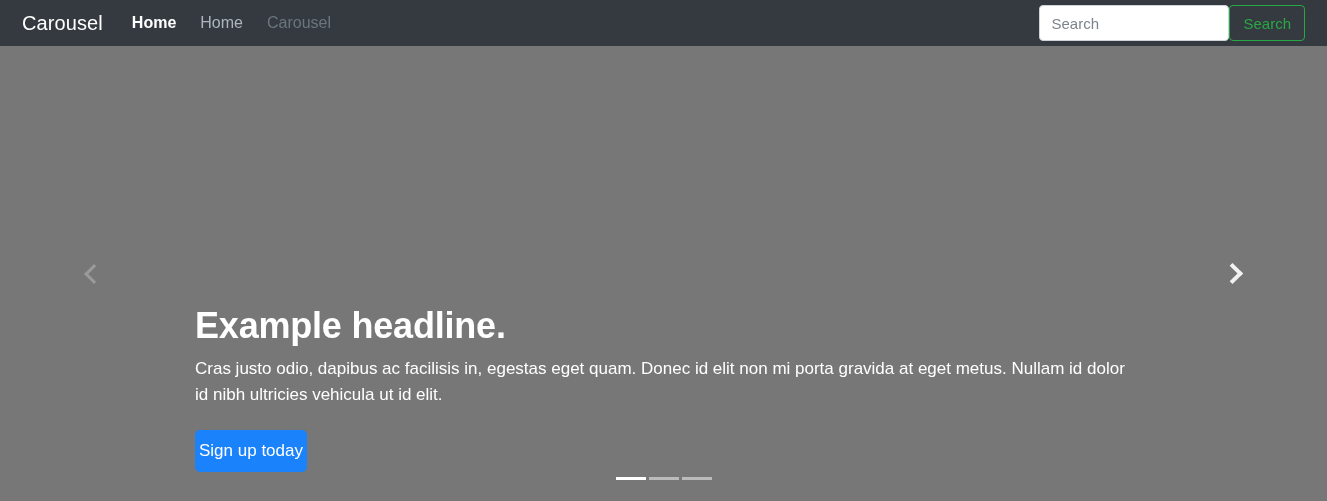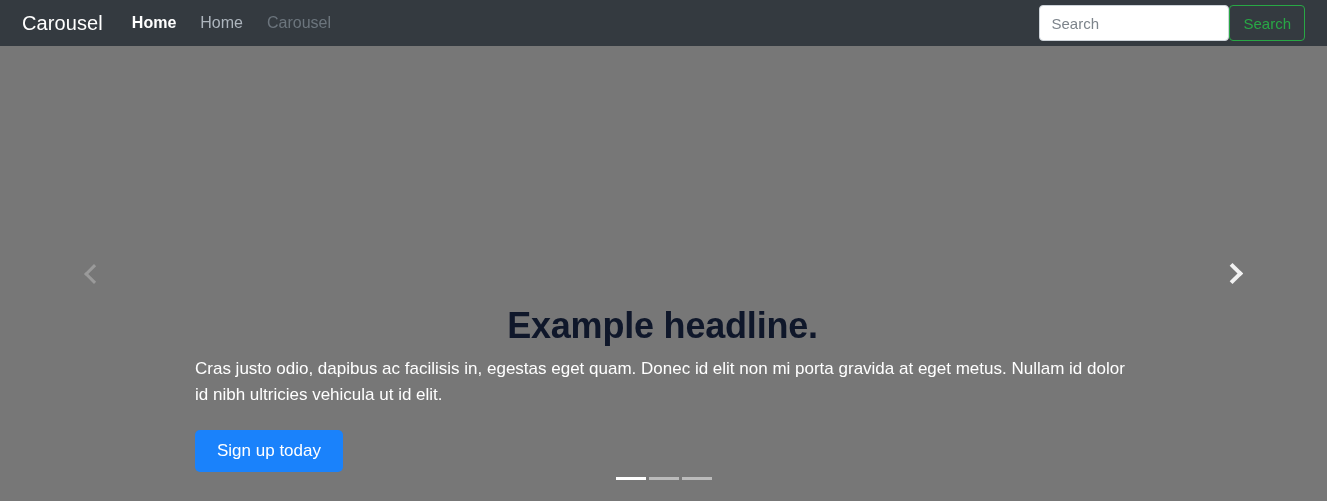--- a/index.html
+++ b/index.html
@@ -94,42 +94,41 @@
     background: #777777;
     overflow: hidden;
   }
   .carousel-caption {
     position: absolute;
     left: 195px;
     top: 258px;
     width: 935px;
   }
   .caption-headline {
-    color: #0f172a;
+    color: #ffffff;
     font-size: 36px;
     line-height: 44px;
     font-weight: bold;
     margin: 0 0 8px 0;
     letter-spacing: -0.2px;
-    text-align: center;
   }
   .caption-text {
     color: #ffffff;
     font-size: 17px;
     line-height: 26px;
     margin: 0 0 22px 0;
     max-width: 935px;
   }
   .cta-button {
     display: inline-block;
     background: #1a82fb;
     color: #ffffff;
     border: none;
     border-radius: 5px;
-    padding: 11px 22px;
+    padding: 11px 4px;
     font-size: 17px;
     line-height: 20px;
     font-family: "Liberation Sans", sans-serif;
     cursor: pointer;
   }
 
   .carousel-control {
     position: absolute;
     top: 0;
     height: 100%;

